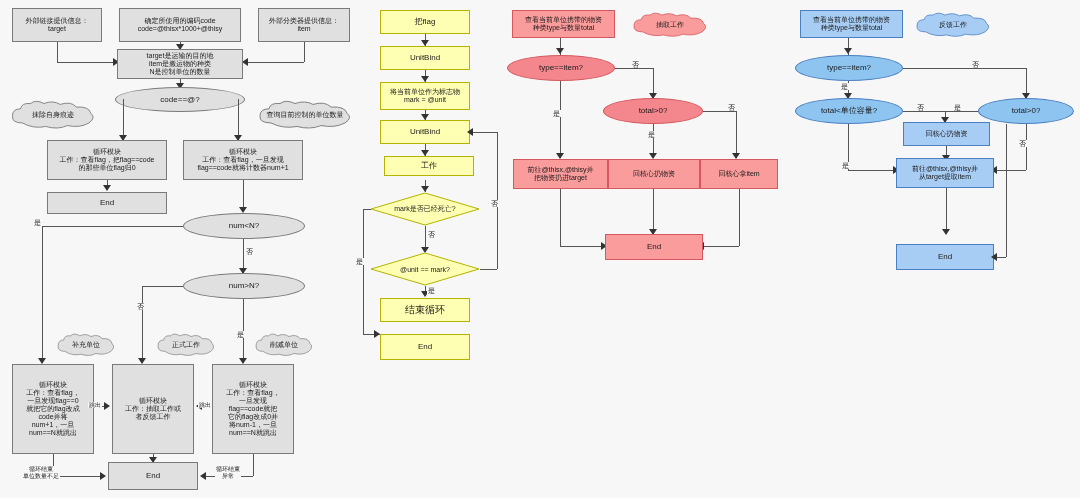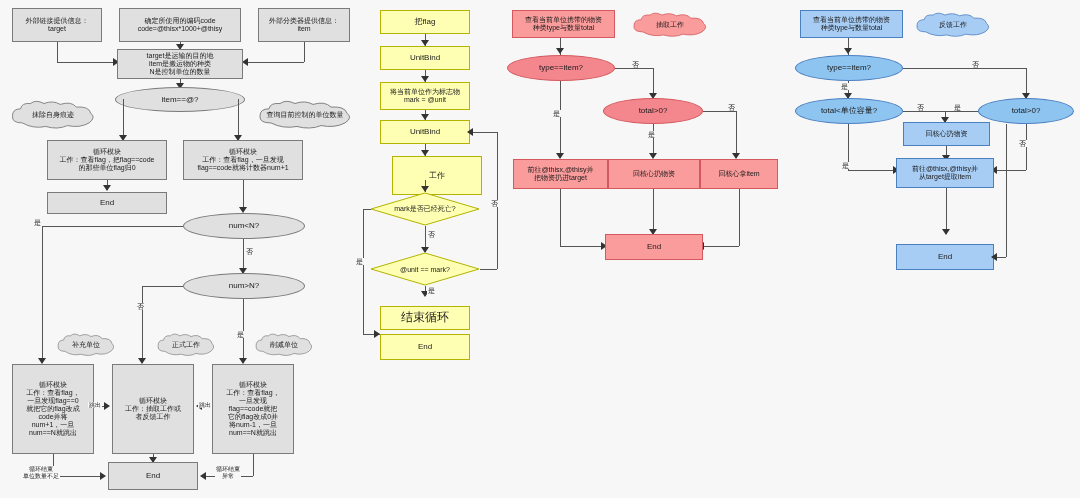--- a/index.html
+++ b/index.html
@@ -68,21 +68,21 @@
     <div class="node g-box" style="left:117px;top:49px;width:126px;height:30px;font-size:7px;">
       <span>target是运输的目的地
 item是搬运物的种类
 N是控制单位的数量</span>
     </div>
 
     <div class="ln lv" style="left:180px;top:79px;height:10px;"></div>
     <div class="arw arw-d" style="left:176px;top:83px;"></div>
 
     <div class="node g-ell" style="left:115px;top:87px;width:130px;height:25px;font-size:8px;">
-      <span>item==@?</span>
+      <span>code==@?</span>
     </div>
 
     <div class="cloud" style="position:absolute;left:8px;top:100px;width:90px;height:30px;font-size:7px;color:#1a1a1a;">
       <svg viewBox="0 0 100 34" preserveAspectRatio="none">
         <path d="M16 26 Q4 26 5 18 Q5 10 14 10 Q15 3 25 4 Q31 -1 40 4 Q50 0 58 5 Q70 1 76 8 Q90 7 92 15 Q98 20 90 26 Q80 32 66 29 Q55 34 42 30 Q28 33 16 26 Z" fill="#e0e0e0" stroke="#7a7a7a" stroke-width="1"></path>
       </svg>
       <span>抹除自身痕迹</span>
     </div>
     <div class="cloud" style="position:absolute;left:255px;top:100px;width:100px;height:30px;font-size:7px;color:#1a1a1a;">
       <svg viewBox="0 0 100 34" preserveAspectRatio="none">
@@ -229,21 +229,21 @@
     </div>
     <div class="ln lv" style="left:425px;top:110px;height:10px;"></div>
     <div class="arw arw-d" style="left:421px;top:114px;"></div>
 
     <div class="node y-box" style="left:380px;top:120px;width:90px;height:24px;font-size:8px;">
       <span>UnitBind</span>
     </div>
     <div class="ln lv" style="left:425px;top:144px;height:12px;"></div>
     <div class="arw arw-d" style="left:421px;top:150px;"></div>
 
-    <div class="node y-box" style="left:392px;top:156px;width:90px;height:39px;font-size:8px;">
+    <div class="node y-box" style="left:384px;top:156px;width:90px;height:20px;font-size:8px;">
       <span>工作</span>
     </div>
     <div class="ln lv" style="left:425px;top:180px;height:12px;"></div>
     <div class="arw arw-d" style="left:421px;top:186px;"></div>
 
     <div class="dia" style="left:370px;top:192px;width:110px;height:34px;font-size:7px;color:#1a1a1a;">
       <svg class="shape" viewBox="0 0 110 34" preserveAspectRatio="none">
         <polygon points="55,1 109,17 55,33 1,17" fill="#ffffb3" stroke="#b3b300" stroke-width="1"></polygon>
       </svg>
       <span>mark是否已经死亡?</span>
@@ -269,21 +269,21 @@
     <div class="ln lh" style="left:480px;top:269px;width:17px;"></div>
     <div class="ln lv" style="left:497px;top:132px;height:137px;"></div>
     <div class="ln lh" style="left:472px;top:132px;width:25px;"></div>
     <div class="arw arw-l" style="left:467px;top:128px;"></div>
     <div class="elbl" style="left:490px;top:200px;">否</div>
 
     <div class="ln lv" style="left:425px;top:286px;height:10px;"></div>
     <div class="arw arw-d" style="left:421px;top:291px;"></div>
     <div class="elbl" style="left:427px;top:287px;">是</div>
 
-    <div class="node y-box" style="left:380px;top:298px;width:90px;height:24px;font-size:12px;margin-top:8px;">
+    <div class="node y-box" style="left:380px;top:298px;width:90px;height:24px;font-size:10px;">
       <span>结束循环</span>
     </div>
     <div class="node y-box" style="left:380px;top:334px;width:90px;height:26px;font-size:8px;">
       <span>End</span>
     </div>
   </div>
 
   <div>
     <div class="node r-box" style="left:512px;top:10px;width:103px;height:28px;font-size:7px;">
       <span>查看当前单位携带的物资

